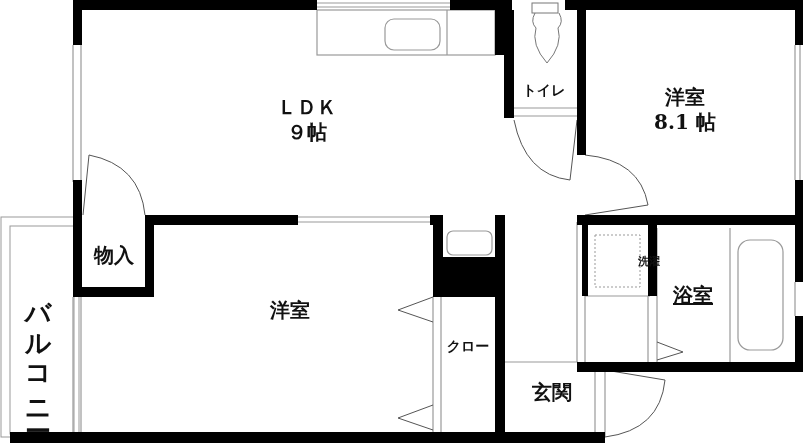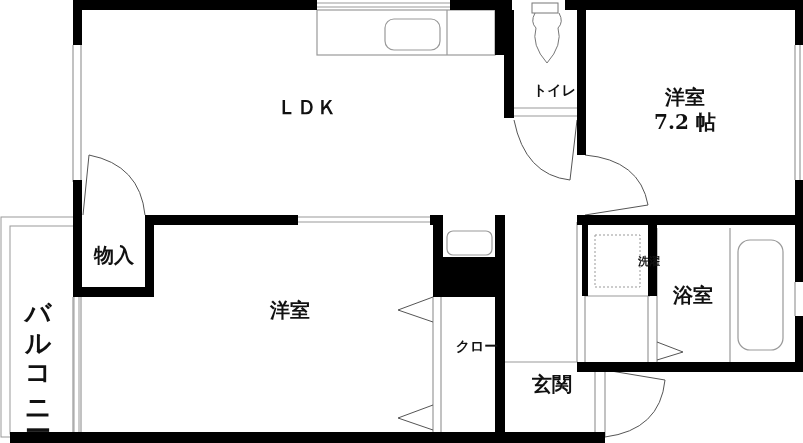--- a/index.html
+++ b/index.html
@@ -125,50 +125,51 @@
 
     <rect x="582" y="225" width="6" height="71"></rect>
     <rect x="648" y="225" width="9" height="71"></rect>
 
     <rect x="577" y="362" width="226" height="10"></rect>
   </g>
 </svg>
 
 <div class="lbl big" style="left:262px; top:95px; width:90px;">
   <span class="l">ＬＤＫ</span>
+  <span class="l">９帖</span>
 </div>
 
 <div class="lbl big" style="left:640px; top:85px; width:90px;">
   <span class="l">洋室</span>
-  <span class="l">7.2 帖</span>
+  <span class="l">8.1 帖</span>
 </div>
 
 <div class="lbl big" style="left:250px; top:298px; width:80px;">
   <span class="l">洋室</span>
 </div>
 
-<div class="lbl sm" style="left:512px; top:82px; width:64px;text-align:right;">
+<div class="lbl sm" style="left:512px; top:82px; width:64px;">
   <span>トイレ</span>
 </div>
 
 <div class="lbl mid" style="left:83px; top:243px; width:62px;">
   <span>物入</span>
 </div>
 
 <div class="lbl vert" style="left:22px; top:283px;">
   <span>バルコニー</span>
 </div>
 
-<div class="lbl sm" style="left:450px; top:333px; width:54px; line-height:1.9;">
+<div class="lbl sm" style="left:441px; top:333px; width:54px; line-height:1.9;">
   <span class="l">クロー</span>
 </div>
 
-<div class="lbl mid" style="left:520px; top:372px; width:64px;">
+<div class="lbl mid" style="left:520px; top:380px; width:64px;">
   <span>玄関</span>
 </div>
 
-<div class="lbl mid" style="left:660px; top:283px; width:66px;">
+<div class="lbl mid" style="left:660px; top:283px; width:66px;text-decoration:underline;">
   <span>浴室</span>
 </div>
 
 <div class="lbl xs" style="left:628px; top:255px; width:42px;">
   <span>洗濯</span>
 </div>
 
 </body></html>

